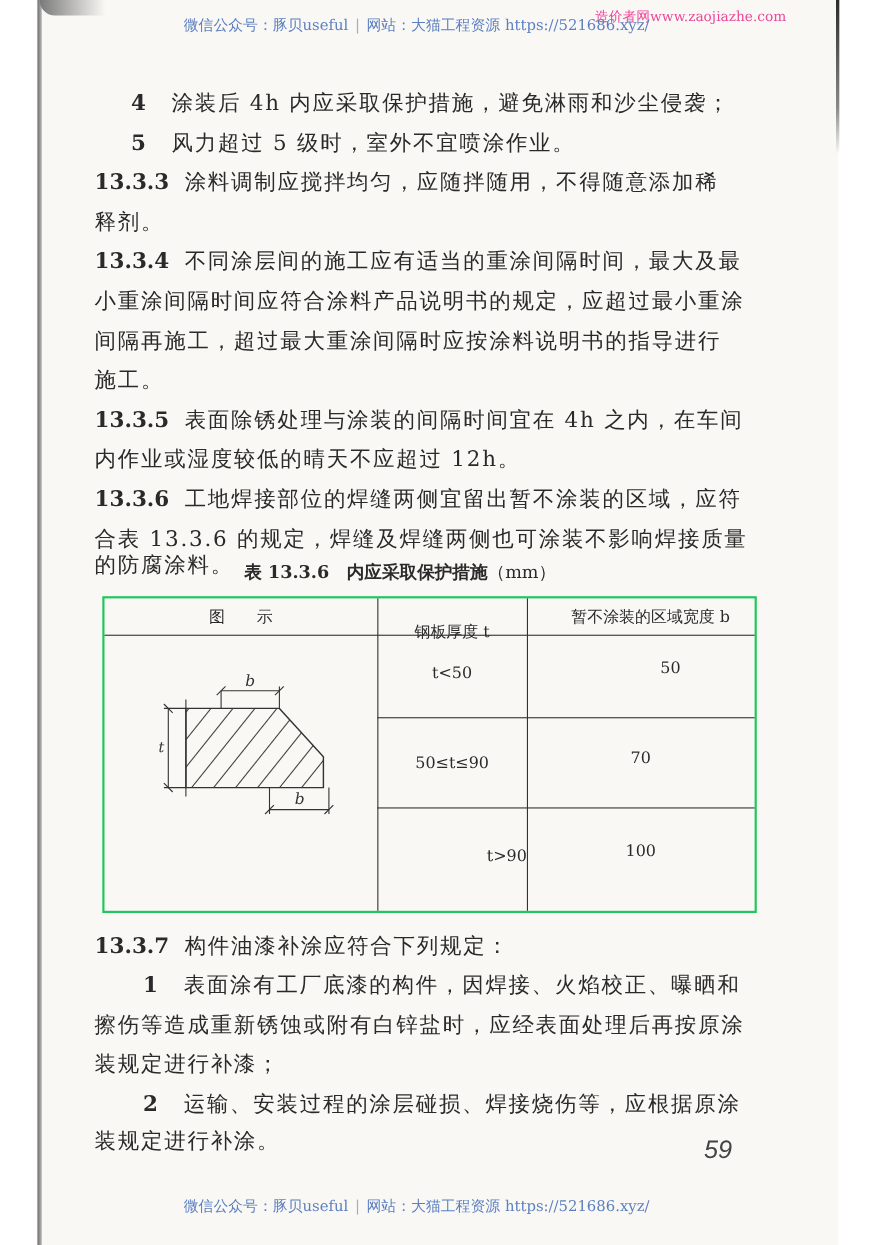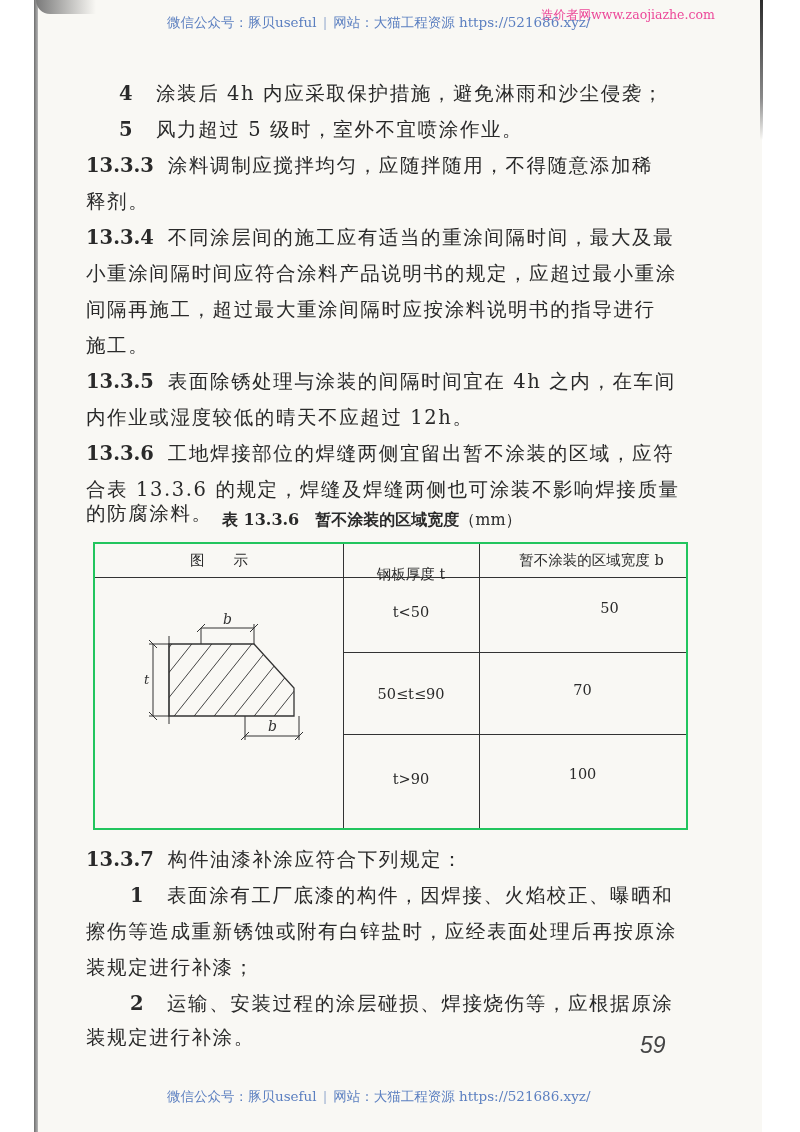--- a/index.html
+++ b/index.html
@@ -114,39 +114,39 @@
   </div>
   <div class="line" style="left:0; top:914px;text-align:center;">擦伤等造成重新锈蚀或附有白锌盐时，应经表面处理后再按原涂</div>
   <div class="line" style="left:0; top:950px;">装规定进行补漆；</div>
   <div class="line" style="left:44px; top:986px;">
     <span class="b">2</span>&nbsp;&nbsp;&nbsp;<span>运输、安装过程的涂层碰损、焊接烧伤等，应根据原涂</span>
   </div>
   <div class="line" style="left:0; top:1020px;">装规定进行补涂。</div>
 </div>
 
 <div class="table-title">
-  <span>表 13.3.6　暂不涂装的区域宽度</span><span class="unit">（mm）</span>
+  <span>表 13.3.6　内应采取保护措施</span><span class="unit">（mm）</span>
 </div>
 
 <div class="tbl">
   <div class="vline" style="left:248px;"></div>
   <div class="vline" style="left:384px;"></div>
   <div class="hline" style="left:0; right:0; top:33px;"></div>
   <div class="hline" style="left:248px; right:0; top:108px;"></div>
   <div class="hline" style="left:248px; right:0; top:190px;"></div>
 
   <div class="cell" style="left:0; width:248px; top:7px;">图　　示</div>
   <div class="cell" style="left:248px; width:136px; top:21px;">钢板厚度 t</div>
   <div class="cell" style="left:384px; width:225px; top:7px;">暂不涂装的区域宽度 b</div>
 
   <div class="cell" style="left:248px; width:136px; top:60px;">t&lt;50</div>
   <div class="cell" style="left:384px; width:207px; top:56px;padding-left:27px;">50</div>
   <div class="cell" style="left:248px; width:136px; top:142px;">50≤t≤90</div>
   <div class="cell" style="left:384px; width:207px; top:138px;">70</div>
-  <div class="cell" style="left:248px; width:136px; top:227px;">t&gt;90</div>
+  <div class="cell" style="left:248px; width:136px; top:227px;text-align:right;">t&gt;90</div>
   <div class="cell" style="left:384px; width:207px; top:222px;">100</div>
 
   <svg style="position:absolute; left:0; top:36px;" width="248" height="248" viewBox="0 0 248 248">
     <defs>
       <clipPath id="shape">
         <polygon points="74,64 159,64 199,108 199,136 74,136"></polygon>
       </clipPath>
     </defs>
     <g clip-path="url(#shape)" stroke="#444" stroke-width="1">
       <line x1="40" y1="160" x2="120" y2="60"></line>

